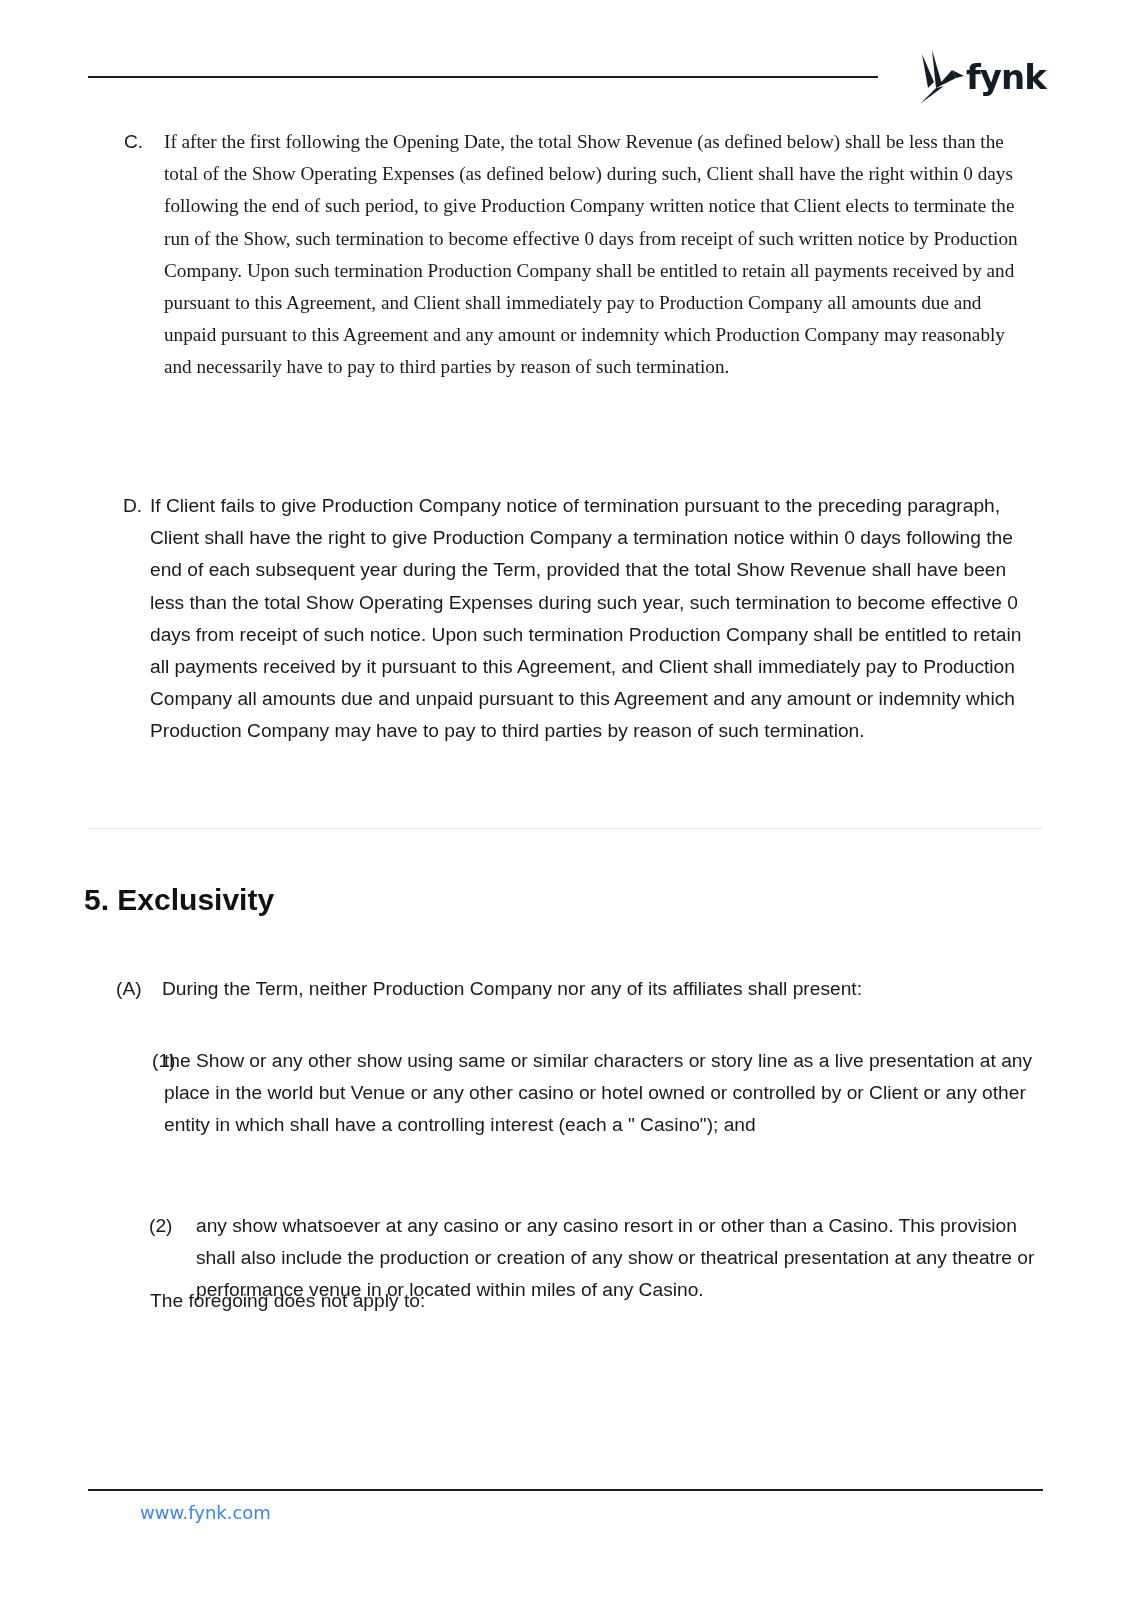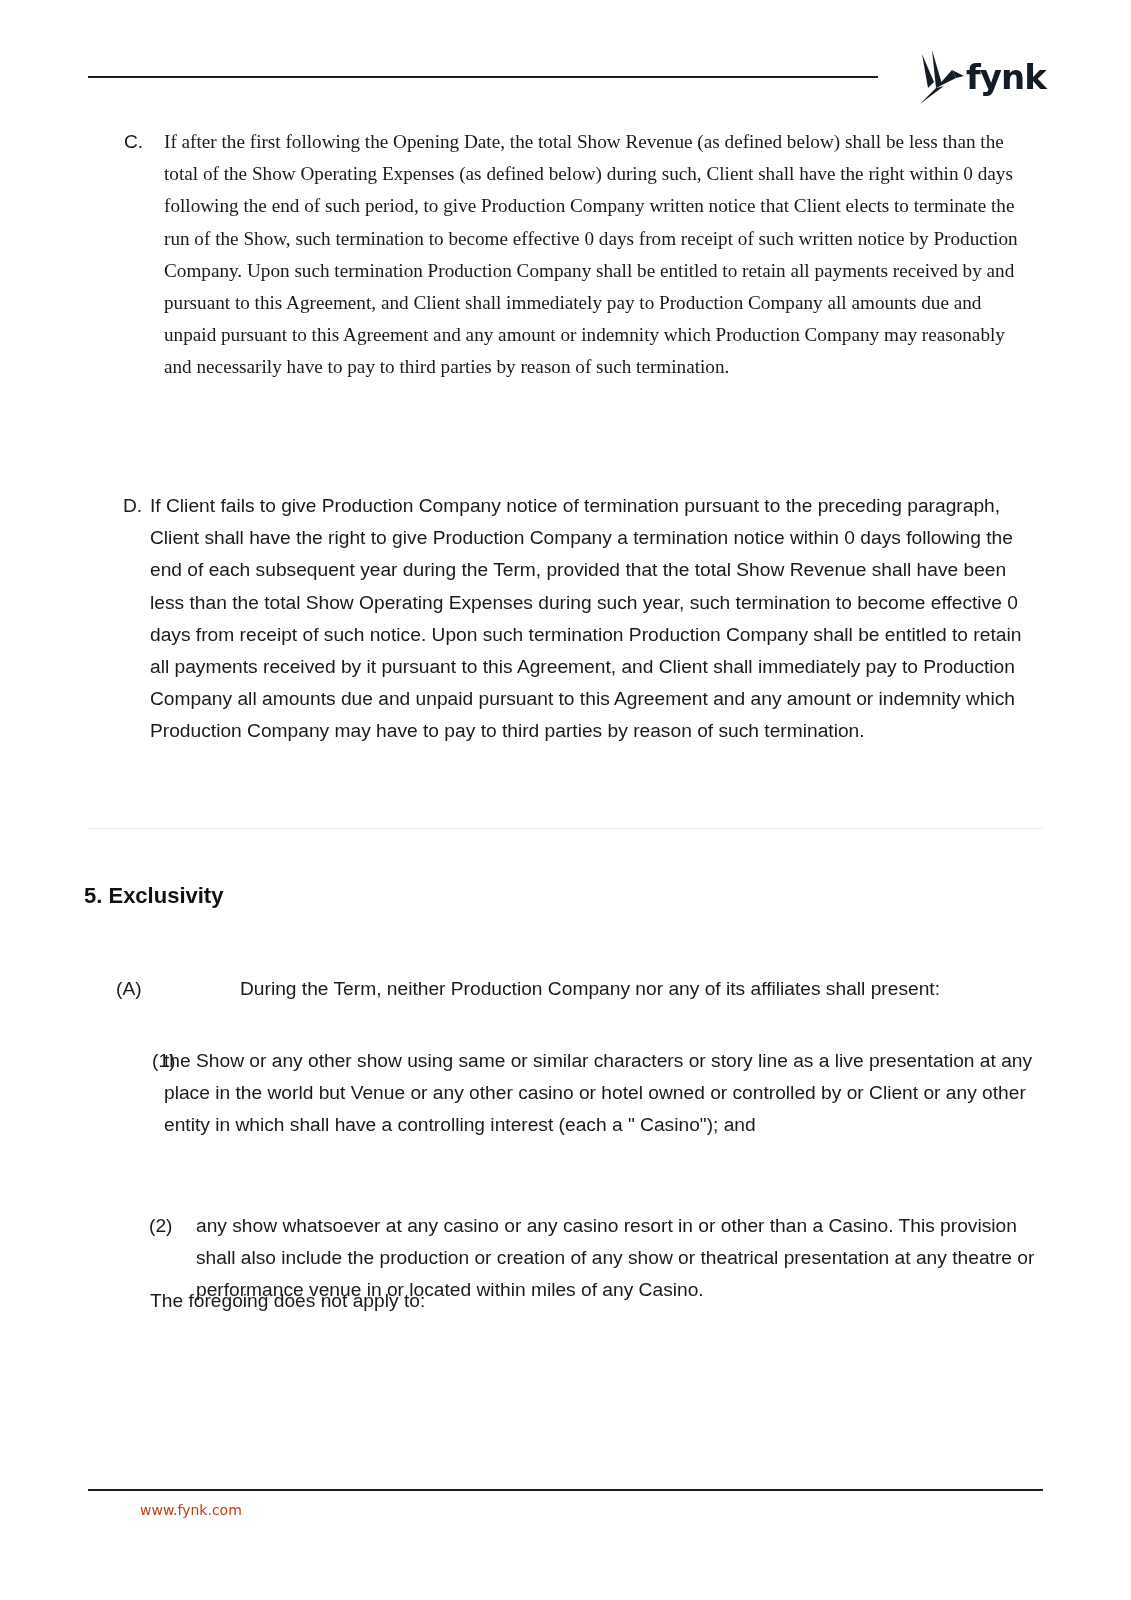--- a/index.html
+++ b/index.html
@@ -17,38 +17,38 @@
   .para .body { display: block; }
 
   .para-c { left: 124px; top: 126px; width: 910px; }
   .para-c .marker { left: 0; top: 0; }
   .para-c .body { margin-left: 40px; font-family: Liberation Serif, serif; }
   .pd { left: 123px; top: 490px; width: 910px; }
   .pd .marker { left: 0; top: 0; }
   .pd .body { margin-left: 27px; }
 
   .section-rule { position: absolute; left: 88px; top: 828px; width: 955px; border-top: 1px solid #e6e9ee; }
-  .section-title { position: absolute; left: 84px; top: 883px; font-size: 22px; font-weight: bold; color: #111; }
+  .section-title { position: absolute; left: 84px; top: 883px; font-size: 30px; font-weight: bold; color: #111; }
 
   .pa { left: 116px; top: 973px; width: 920px; }
   .pa .marker { left: 0; top: 0; }
-  .pa .body { margin-left: 28px; text-align: center; }
+  .pa .body { margin-left: 46px; }
 
   .p1 { left: 152px; top: 1045px; width: 890px; }
   .p1 .marker { left: 0; top: 0; }
   .p1 .body { margin-left: 12px; }
 
   .p2 { left: 149px; top: 1210px; width: 890px; }
   .p2 .marker { left: 0; top: 0; }
   .p2 .body { margin-left: 47px; }
 
   .pf { left: 150px; top: 1285px; width: 880px; }
 
   .footer-rule { position: absolute; left: 88px; top: 1489px; width: 955px; border-top: 2px solid #1f1f1f; }
-  .footer-text { position: absolute; left: 140px; font-size: 14px; color: #c2410c; font-family: "DejaVu Sans", sans-serif; }
+  .footer-text { position: absolute; left: 140px; font-size: 18px; color: #3b82f6; font-family: "DejaVu Sans", sans-serif; }
   .f1 { top: 1502px; }
   .f2 { top: 1616px; }
 </style>
 </head>
 <body>
 
 <div class="header-rule"></div>
 <div class="logo">
   <svg viewBox="0 0 48 58">
     <polygon points="4,6 16,34 10,40" fill="#141c26"></polygon>

